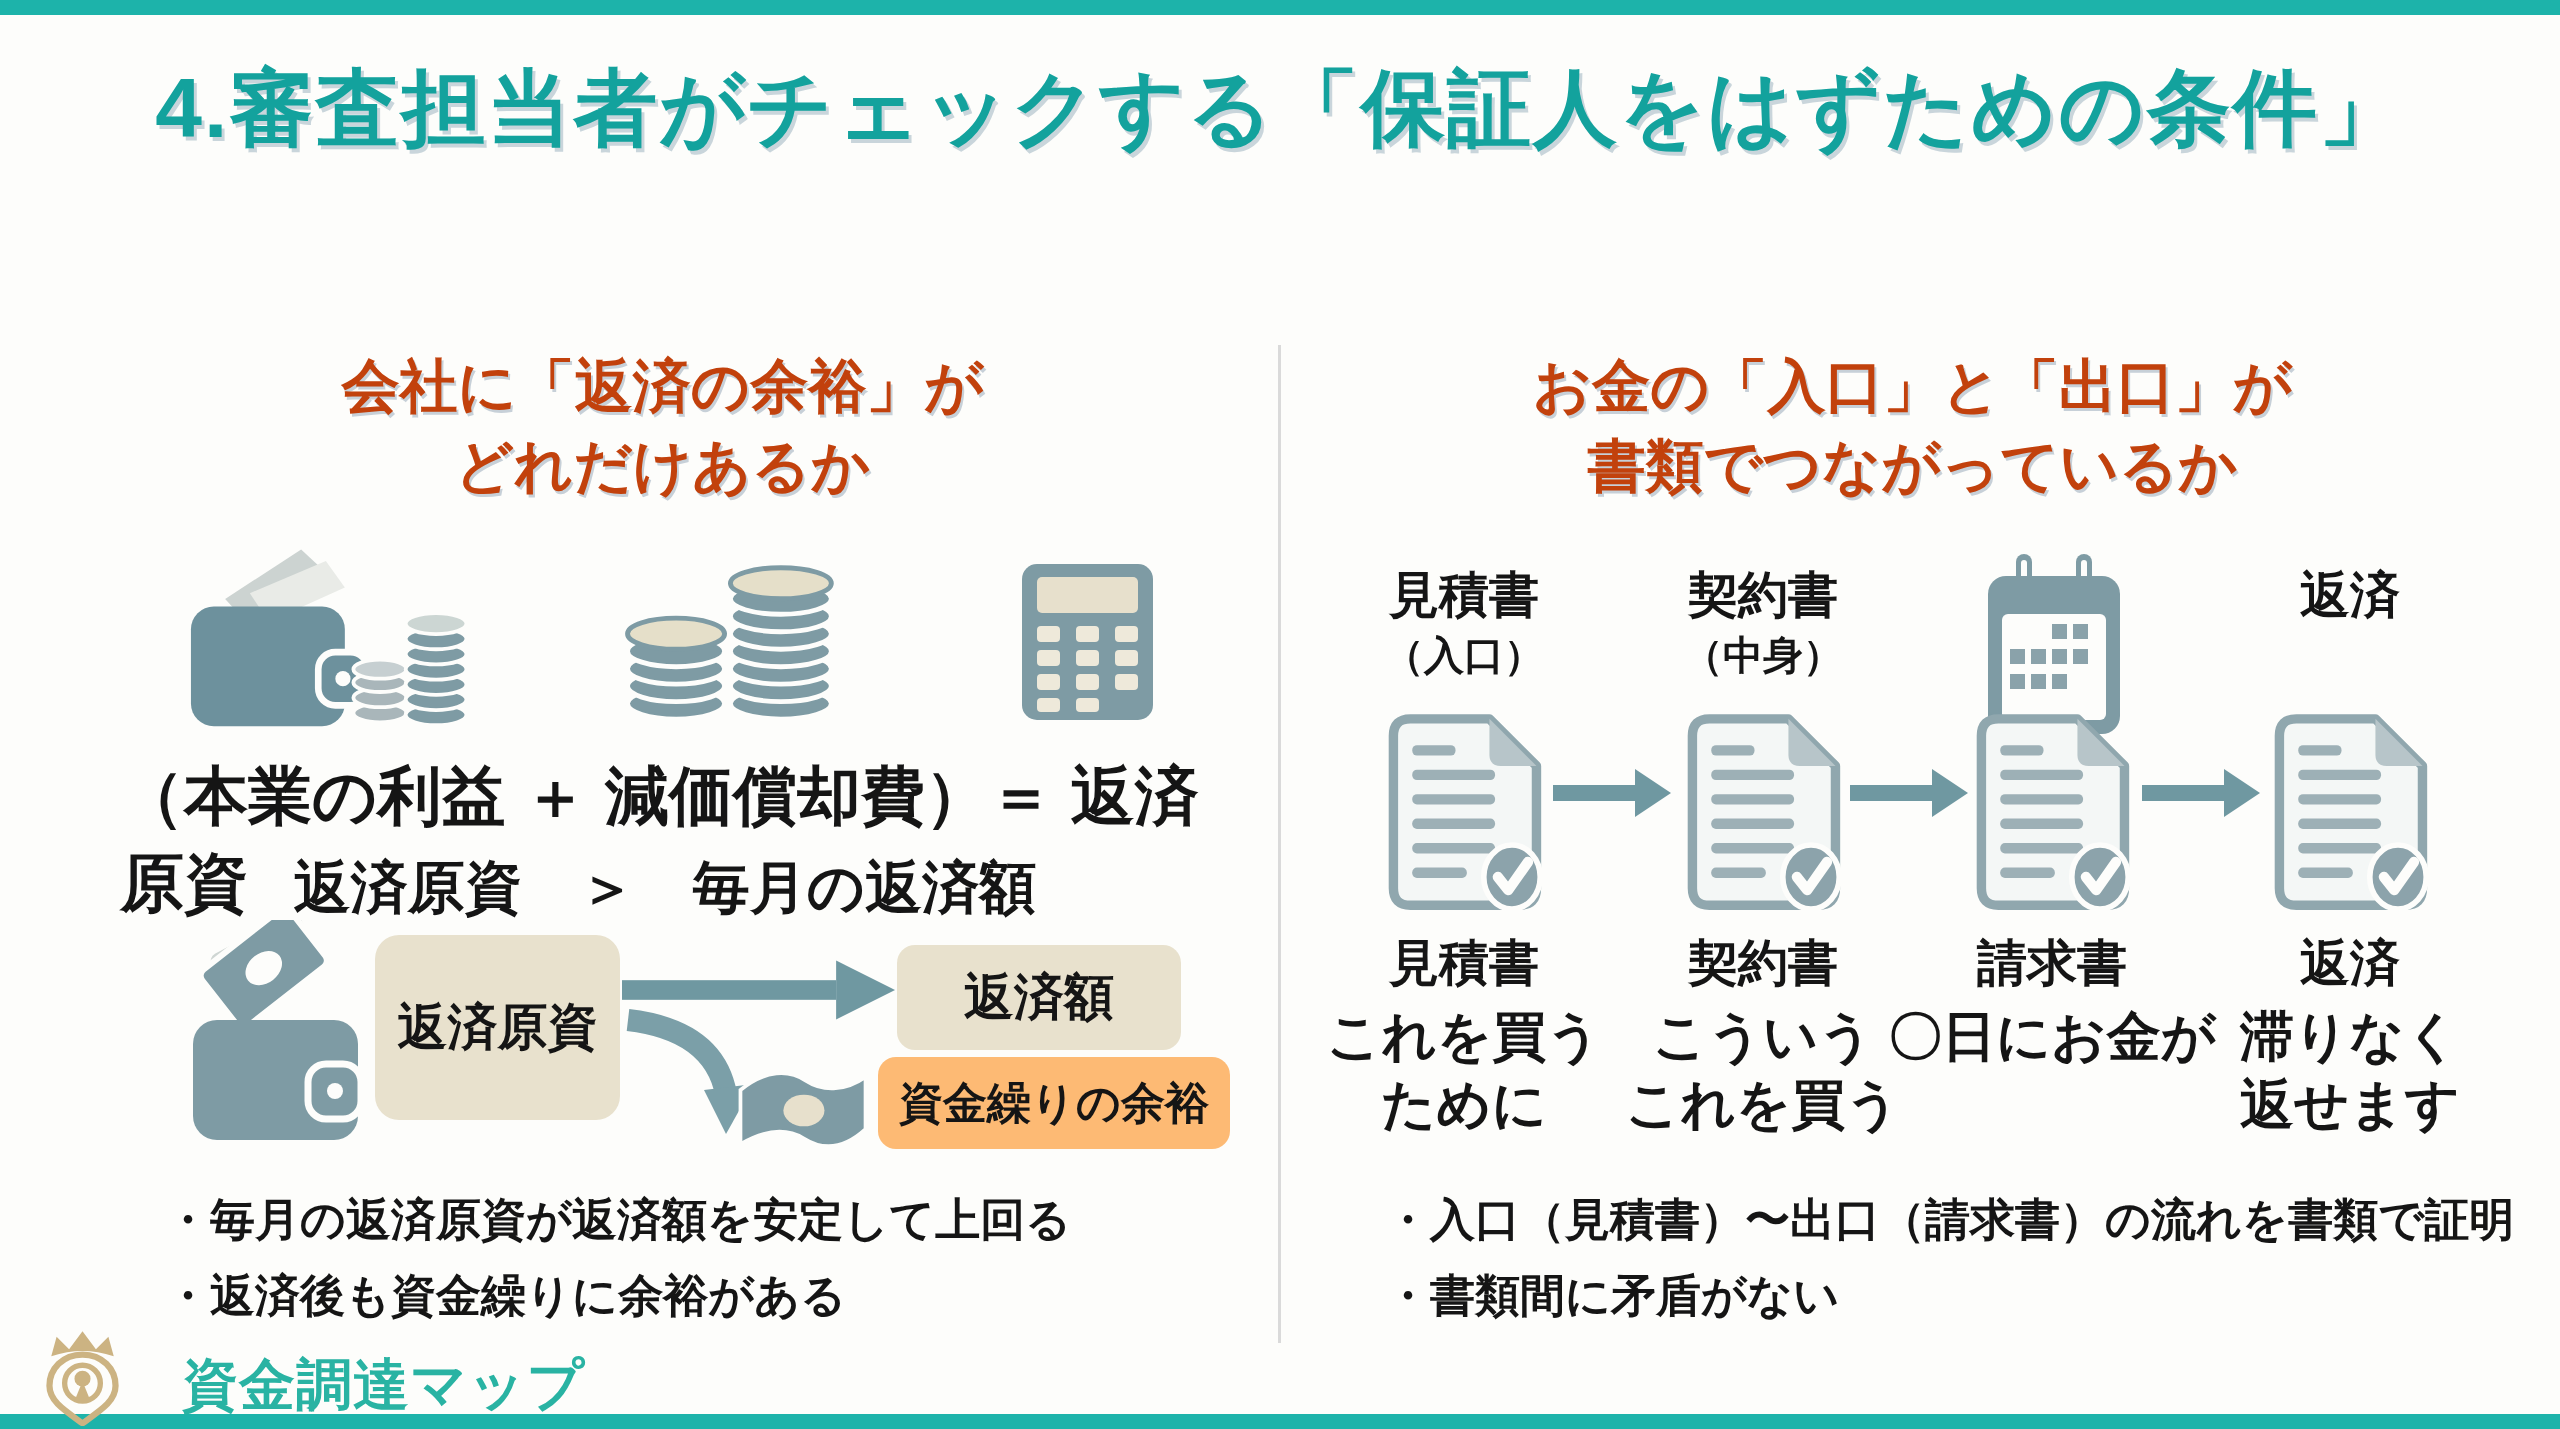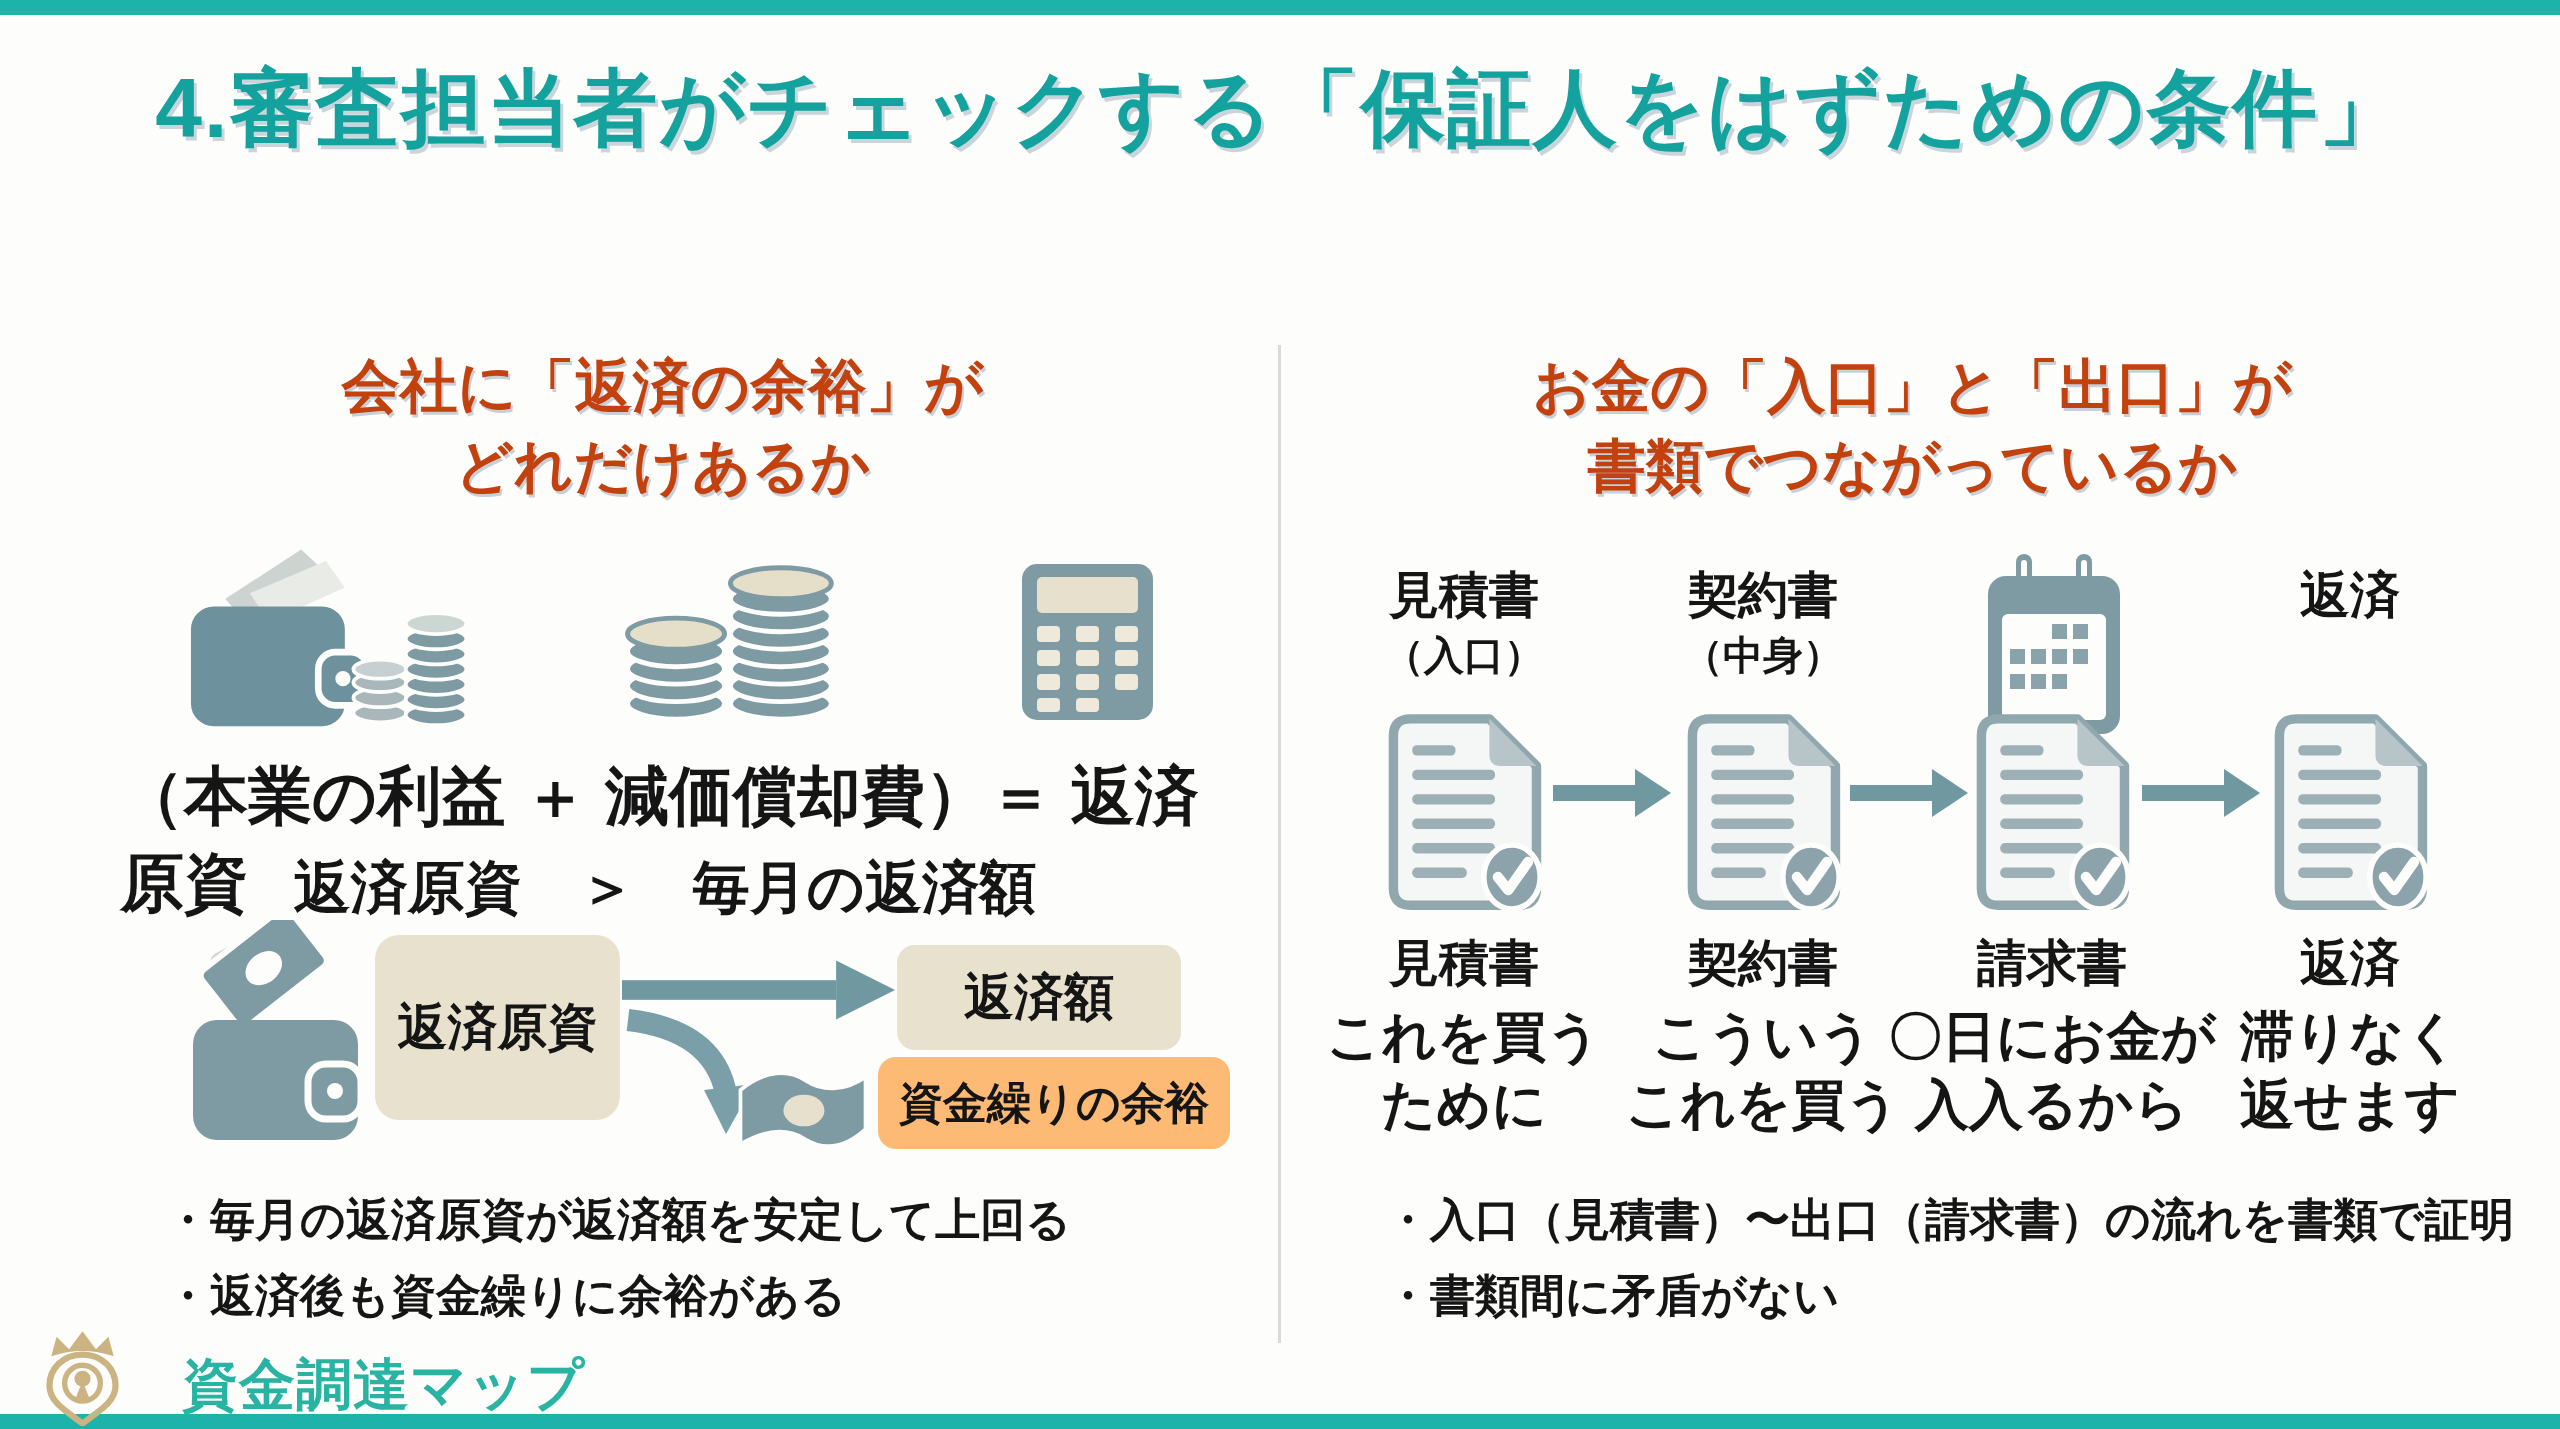--- a/index.html
+++ b/index.html
@@ -283,21 +283,20 @@
 <div class="abs step-desc" style="top:1002px;left:1294px;">
   <div>これを買う</div>
   <div>ために</div>
 </div>
 <div class="abs step-desc" style="top:1002px;left:1593px;">
   <div>こういう</div>
   <div>これを買う</div>
 </div>
 <div class="abs step-desc" style="top:1002px;left:1882px;">
   <div>〇日にお金が</div>
-  <div>入入るから</div>
 </div>
 <div class="abs step-desc" style="top:1002px;left:2180px;">
   <div>滞りなく</div>
   <div>返せます</div>
 </div>
 
 <div class="abs bullet" style="top:1190px;left:1385px;">・入口（見積書）〜出口（請求書）の流れを書類で証明</div>
 <div class="abs bullet" style="top:1266px;left:1385px;">・書類間に矛盾がない</div>
 
 <div class="abs" style="top:1326px;left:25px;">

